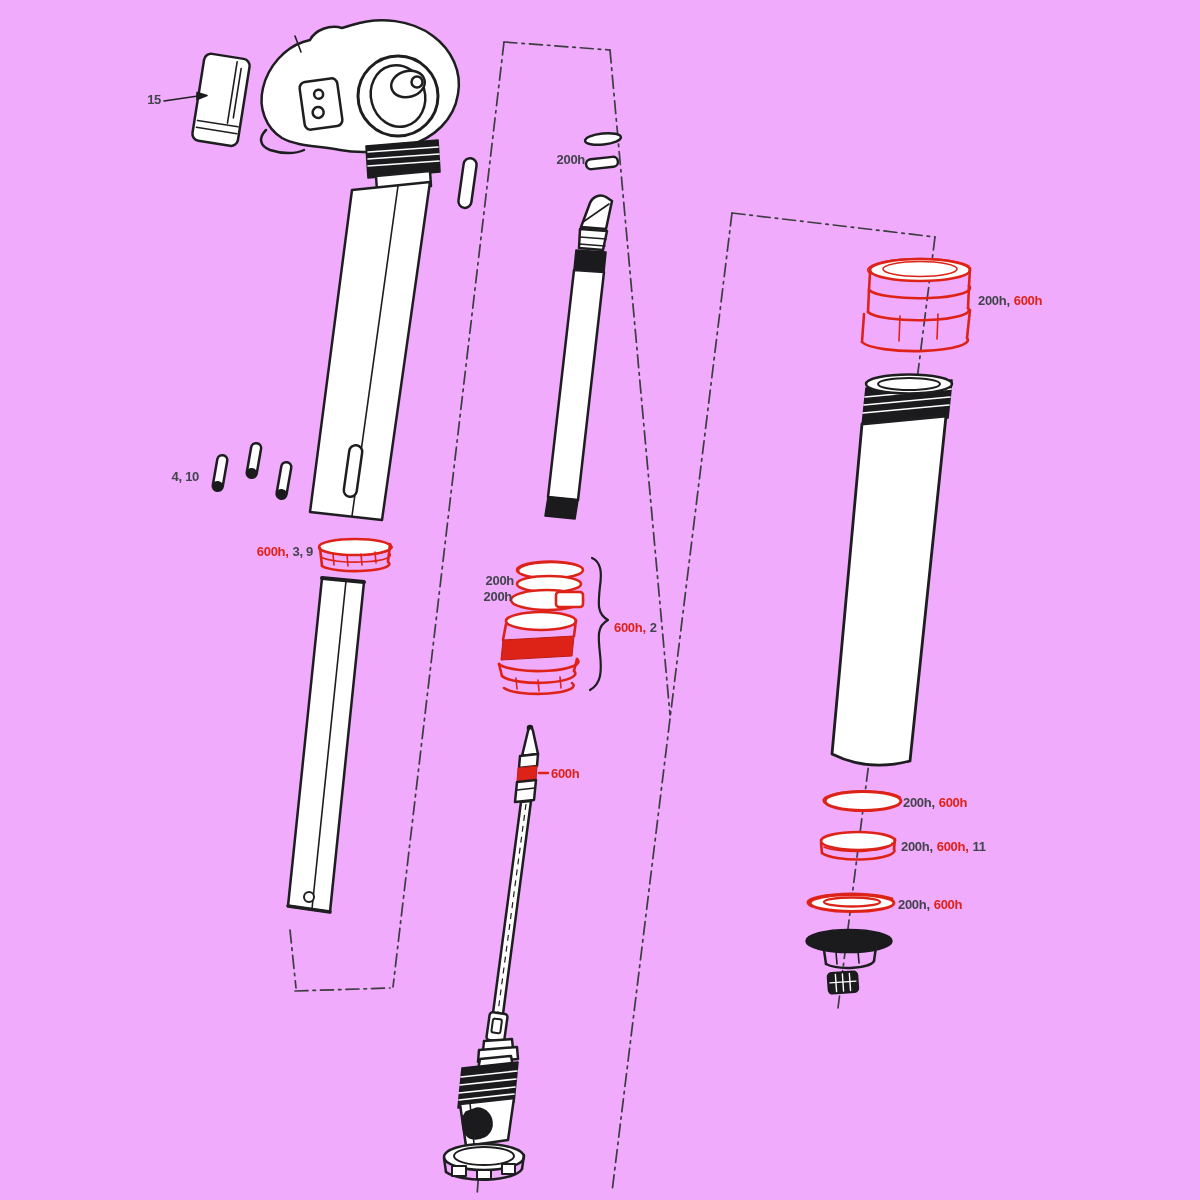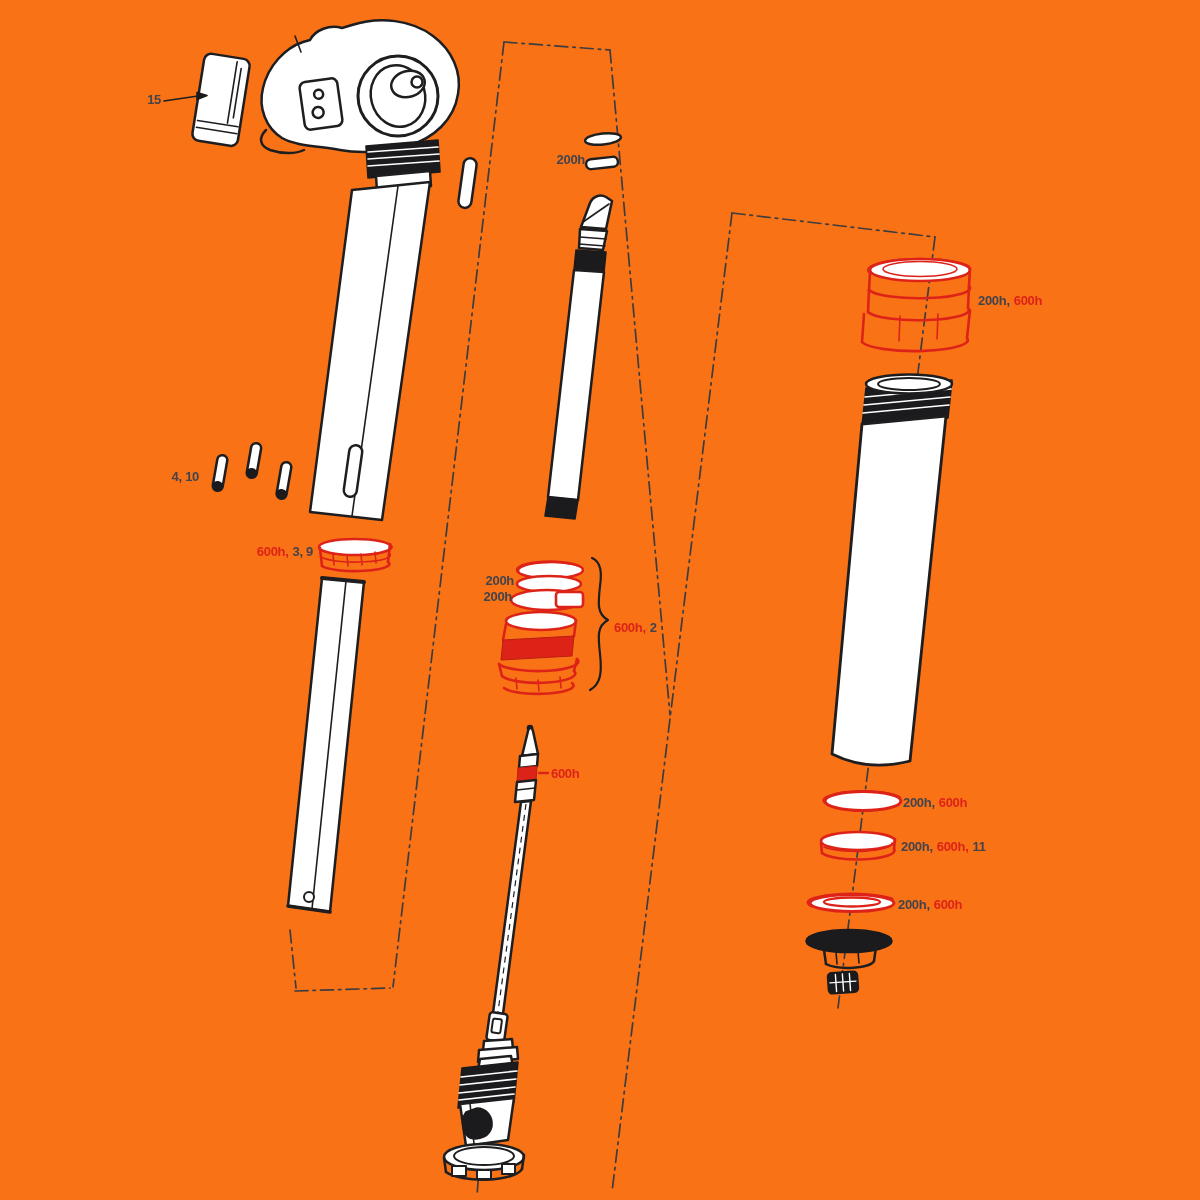--- a/index.html
+++ b/index.html
@@ -1,16 +1,16 @@
 <!DOCTYPE html>
 <html><head>
 <meta charset="utf-8">
 <style>
   html,body{margin:0;padding:0;background:#ffffff;}
-  .stage{position:relative;width:1200px;height:1200px;background:#f97316;overflow:hidden;}
+  .stage{position:relative;width:1200px;height:1200px;background:#f0abfc;overflow:hidden;}
   svg{position:absolute;left:0;top:0;}
   
   .ln  {stroke:#1e1e21;stroke-width:2.5;fill:none;stroke-linecap:round;stroke-linejoin:round;}
   .lnf {stroke:#1e1e21;stroke-width:2.5;fill:#ffffff;stroke-linecap:round;stroke-linejoin:round;}
   .lnt {stroke:#1e1e21;stroke-width:1.6;fill:none;stroke-linecap:round;stroke-linejoin:round;}
   .dk  {fill:#1b1b1e;stroke:#1b1b1e;stroke-width:1.6;stroke-linejoin:round;}
   .red {stroke:#dd2318;fill:none;stroke-width:2.6;stroke-linecap:round;stroke-linejoin:round;}
   .redf{stroke:#dd2318;fill:#ffffff;stroke-width:2.6;stroke-linecap:round;stroke-linejoin:round;}
   .redt{stroke:#dd2318;fill:none;stroke-width:1.6;stroke-linecap:round;stroke-linejoin:round;}
   .redsolid{fill:#dd2318;stroke:#bb1d13;stroke-width:1;}

